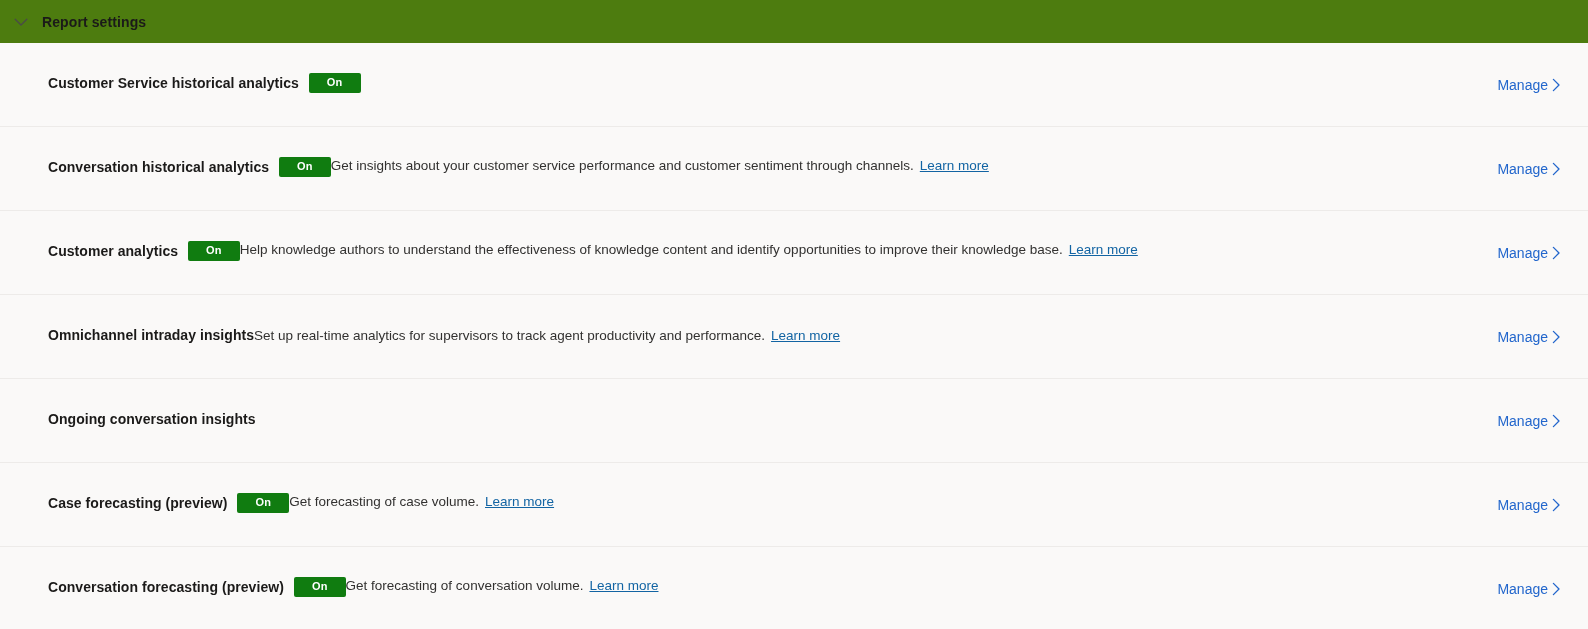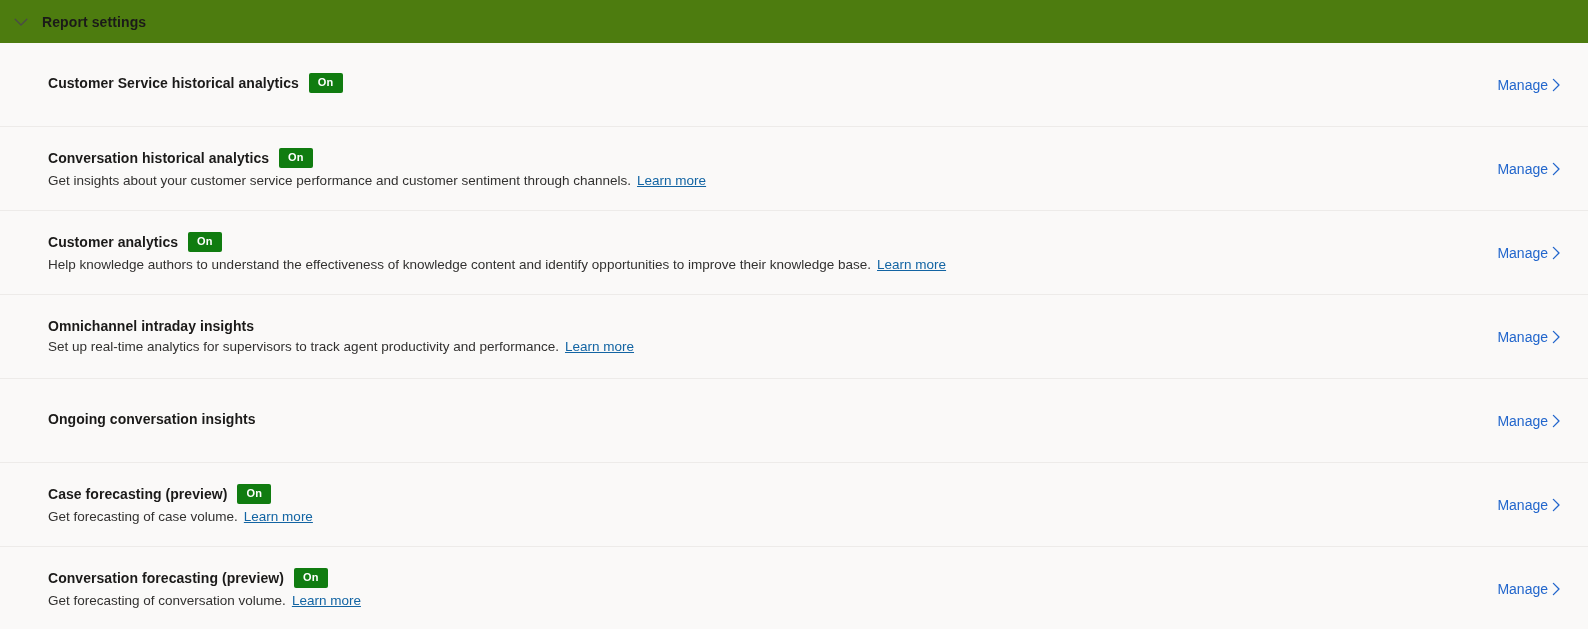--- a/index.html
+++ b/index.html
@@ -56,21 +56,20 @@
     display: flex;
     align-items: center;
     justify-content: space-between;
     padding: 0 24px 0 48px;
     border-bottom: 1px solid #edebe9;
   }
   .setting-row:last-child { border-bottom: none; }
 
   .row-main {
     display: flex;
-    flex-direction: column;
     justify-content: center;
     min-width: 0;
   }
   .row-title-line {
     display: flex;
     align-items: center;
     gap: 10px;
     margin-bottom: 4px;
   }
   .row-title {
@@ -82,21 +81,21 @@
   }
   .status-badge {
     display: inline-flex;
     align-items: center;
     justify-content: center;
     background: #107c10;
     color: #ffffff;
     font-size: 11px;
     font-weight: 700;
     line-height: 1;
-    padding: 4px 9px 5px;
+    padding: 4px 18px 5px;
     border-radius: 2px;
     letter-spacing: 0.2px;
     white-space: nowrap;
   }
 
   .row-desc {
     font-size: 13.5px;
     color: #323130;
     white-space: nowrap;
     line-height: 18px;

